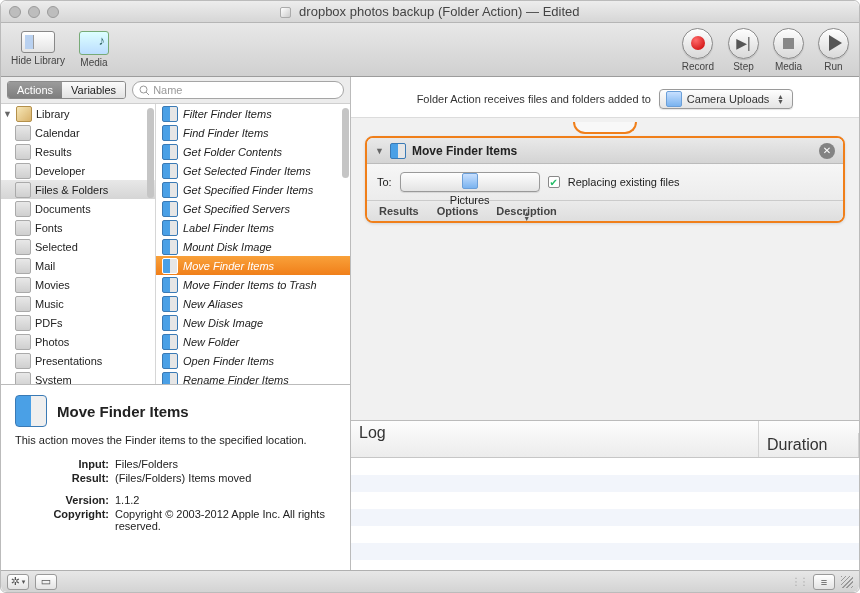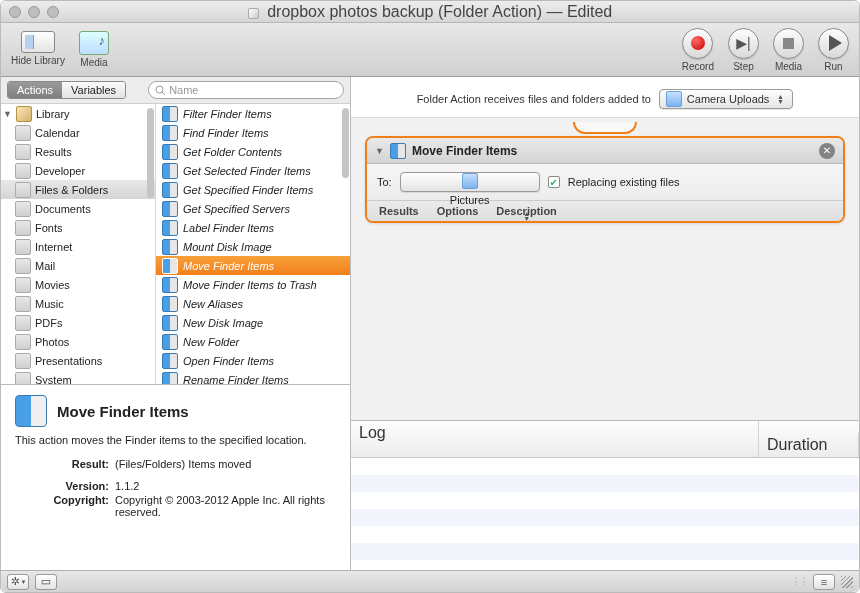--- a/index.html
+++ b/index.html
@@ -2,21 +2,21 @@
 <html><head>
 <meta charset="utf-8">
 <style>
 * { box-sizing: border-box; margin: 0; padding: 0; font-family: "Lucida Grande", "Helvetica Neue", sans-serif; }
 body { width: 860px; height: 593px; background: #fff; overflow: hidden; border: 1px solid #bbb; border-radius: 6px; font-size: 11px; color: #222; }
 
 
 .titlebar { height: 22px; background: linear-gradient(#ededed, #d6d6d6); border-bottom: 1px solid #b5b5b5; display: flex; align-items: center; padding: 0 8px; border-radius: 6px 6px 0 0; position: relative; }
 .traffic { display: flex; gap: 7px; }
 .tl { width: 12px; height: 12px; border-radius: 50%; background: #bdbdbd; border: 1px solid #9a9a9a; }
-.title-text { position: absolute; left: 0; right: 0; text-align: center; color: #444; font-size: 16px; pointer-events: none; }
+.title-text { position: absolute; left: 0; right: 0; text-align: center; color: #444; font-size: 13px; pointer-events: none; }
 .title-icon { display: inline-block; width: 11px; height: 11px; background: linear-gradient(135deg,#fff,#ccc); border:1px solid #aaa; border-radius: 2px; vertical-align: -2px; margin-right: 4px; }
 
 
 .toolbar { height: 54px; background: linear-gradient(#e8e8e8, #d0d0d0); border-bottom: 1px solid #9c9c9c; display: flex; align-items: center; padding: 0 10px; }
 .tb-left, .tb-right { display: flex; gap: 14px; }
 .tb-right { margin-left: auto; }
 .tb-btn { display: flex; flex-direction: column; align-items: center; gap: 2px; color: #444; font-size: 10px; cursor: default; }
 .tb-ico { width: 34px; height: 28px; display:flex; align-items:center; justify-content:center; }
 .tb-ico.lib { width:34px; height:22px; border:1px solid #888; border-radius:3px; background:linear-gradient(#fff,#e4e4e4); position:relative; }
 .tb-ico.lib::before { content:""; position:absolute; left:3px; top:3px; bottom:3px; width:8px; background:#b9d1f0; border-right:1px solid #999; }
@@ -29,21 +29,21 @@
 .run-g { width:0; height:0; border-left:13px solid #777; border-top:8px solid transparent; border-bottom:8px solid transparent; margin-left:3px;}
 .run-g.dark { border-left-color:#555; }
 
 
 .body { display:flex; height: calc(100% - 22px - 54px - 22px); }
 .left { width: 350px; border-right: 1px solid #bbb; display:flex; flex-direction:column; }
 .right { flex:1; display:flex; flex-direction:column; }
 
 
 .left-upper { flex:1; display:flex; flex-direction:column; min-height:0; border-bottom:1px solid #bbb; }
-.tabs-row { display:flex; align-items:center; gap:22px; padding:4px 6px; border-bottom:1px solid #cfcfcf; background:#ececec; }
+.tabs-row { display:flex; align-items:center; gap:6px; padding:4px 6px; border-bottom:1px solid #cfcfcf; background:#ececec; }
 .seg { display:flex; border:1px solid #8a8a8a; border-radius:3px; overflow:hidden; font-size:11px; }
 .seg span { padding:2px 9px; background:linear-gradient(#fafafa,#e2e2e2); cursor:default; }
 .seg span.active { background:linear-gradient(#9b9b9b,#7e7e7e); color:#fff; }
 .search { flex:1; height:18px; border:1px solid #a5a5a5; border-radius:9px; background:#fff; display:flex; align-items:center; padding:0 6px; color:#999; font-size:11px; }
 .search svg { margin-right:3px; }
 
 .lib-row { display:flex; flex:1; min-height:0; }
 .lib-tree { width:155px; border-right:1px solid #d6d6d6; overflow-y:auto; background:#fff; position:relative; }
 .lib-actions { flex:1; overflow-y:auto; background:#fff; position:relative;font-style:italic; }
 .scrollbar-fake { position:absolute; right:1px; top:4px; width:7px; height:90px; background:#c5c5c5; border-radius:4px; }
@@ -205,21 +205,21 @@
             <div class="tree-item">
               <span class="ico16 ico-app"></span>
               <span>Documents</span>
             </div>
             <div class="tree-item">
               <span class="ico16 ico-app"></span>
               <span>Fonts</span>
             </div>
             <div class="tree-item">
               <span class="ico16 ico-app"></span>
-              <span>Internet</span>
+              <span>Selected</span>
             </div>
             <div class="tree-item">
               <span class="ico16 ico-app"></span>
               <span>Mail</span>
             </div>
             <div class="tree-item">
               <span class="ico16 ico-app"></span>
               <span>Movies</span>
             </div>
             <div class="tree-item">
@@ -308,20 +308,24 @@
           </div>
       </div>
     </div>
     <div class="left-lower">
       <div class="desc-head">
         <div class="bigfinder"></div>
         <div class="desc-title">Move Finder Items</div>
       </div>
       <div class="desc-body">This action moves the Finder items to the specified location.</div>
       <div style="height:8px"></div>
+      <div class="kv">
+          <div class="k">Input:</div>
+          <div class="v">Files/Folders</div>
+        </div>
       <div class="kv">
           <div class="k">Result:</div>
           <div class="v">(Files/Folders) Items moved</div>
         </div>
       <div style="height:8px"></div>
       <div class="kv">
           <div class="k">Version:</div>
           <div class="v">1.1.2</div>
         </div>
       <div class="kv">

